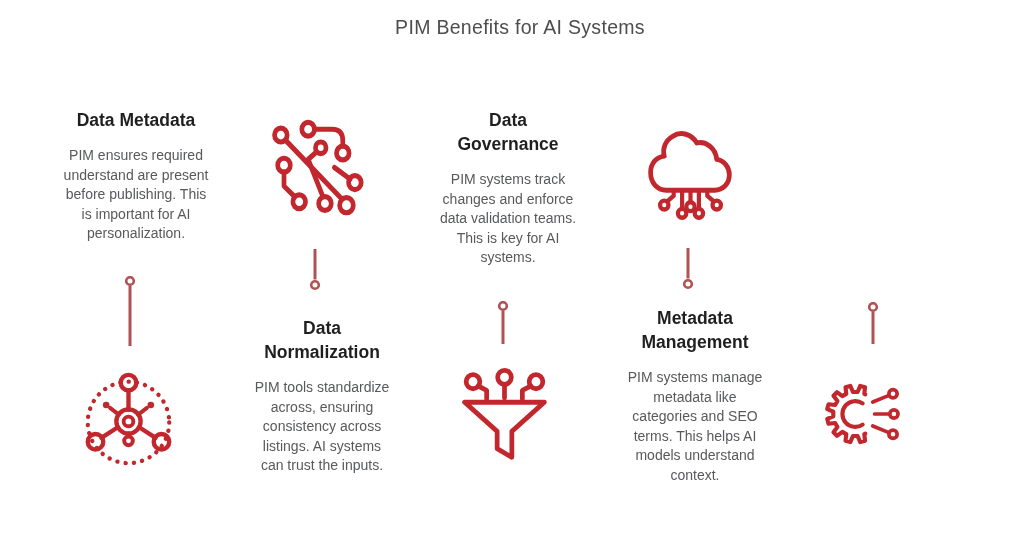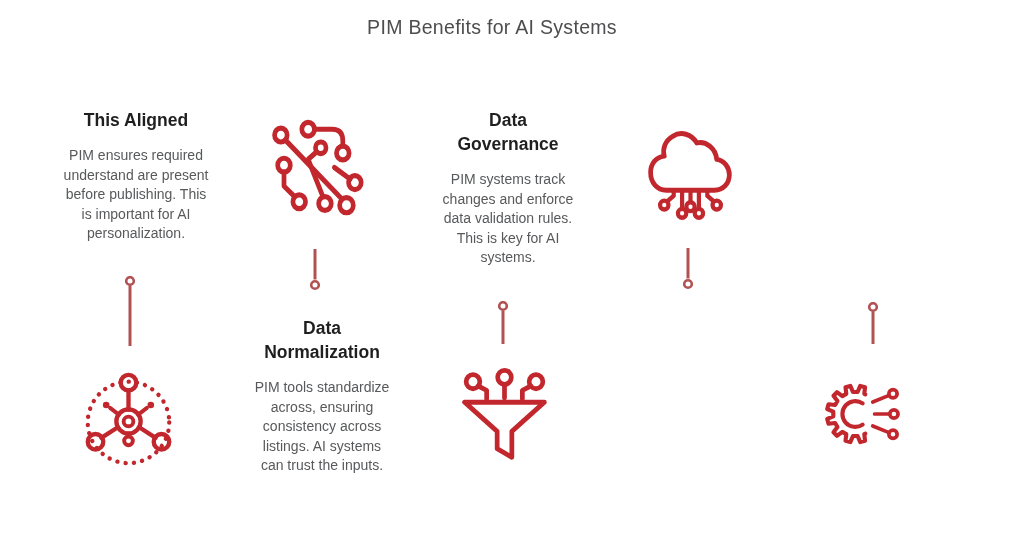--- a/index.html
+++ b/index.html
@@ -7,20 +7,21 @@
     position:relative; width:1024px; height:547px;
     background: var(--background, #fff);
     font-family:"Liberation Sans", sans-serif;
     overflow:hidden;
   }
   .main-title {
     position:absolute; top:16px; left:0; width:984px;
     text-align:center; font-size:19.5px; font-weight:400;
     color: var(--heading-text, #4d4d4f); letter-spacing:.3px;
     margin:0;
+    padding-left:28px;
   }
   .textblock { position:absolute; text-align:center; }
   .col-title {
     margin:0; font-size:17.5px; font-weight:700; line-height:24px;
     color: var(--title-text, #1f1f1f); white-space:pre-line;
   }
   .col-body {
     margin:14px 0 0 0; font-size:14px; line-height:19.5px;
     color: var(--body-text, #58595b); white-space:pre-line;
   }
@@ -36,21 +37,21 @@
   .connector circle { stroke: var(--connector, #b25152); stroke-width:2.6; fill:none; }
 </style>
 </head>
 <body>
 
 <div class="canvas">
 
   <h1 class="main-title">PIM Benefits for AI Systems</h1>
 
   <div class="textblock" style="left:41px; top:108px; width:190px;">
-    <h2 class="col-title">This Aligned</h2>
+    <h2 class="col-title">Data Metadata</h2>
     <p class="col-body">PIM ensures required
 understand are present
 before publishing. This
 is important for AI
 personalization.</p>
   </div>
   <svg class="connector" style="left:124px; top:276px;" width="12" height="72">
     <circle cx="6" cy="5" r="3.8"></circle>
       <line x1="6" y1="9.5" x2="6" y2="70"></line>
   </svg>
@@ -100,21 +101,21 @@
 consistency across
 listings. AI systems
 can trust the inputs.</p>
   </div>
 
   <div class="textblock" style="left:413px; top:108px; width:190px;">
     <h2 class="col-title">Data
 Governance</h2>
     <p class="col-body">PIM systems track
 changes and enforce
-data validation rules.
+data validation teams.
 This is key for AI
 systems.</p>
   </div>
   <svg class="connector" style="left:497px; top:301px;" width="12" height="45">
     <circle cx="6" cy="5" r="3.8"></circle>
       <line x1="6" y1="9.5" x2="6" y2="43"></line>
   </svg>
   <svg class="icon" style="left:452px; top:359px;" width="105" height="108" viewBox="0 0 100 100" preserveAspectRatio="none">
     <path class="st" d="M12,40 H88 L57,67 V91 L43,83 V67 Z"></path>
     <line class="st" x1="50" y1="36" x2="50" y2="24"></line>
@@ -135,20 +136,30 @@
       <circle class="st thin" cx="50" cy="77" r="4"></circle>
     <path class="st thin" d="M58,62 V78"></path>
       <circle class="st thin" cx="58" cy="83" r="4"></circle>
     <path class="st thin" d="M66,62 V67 L72,72"></path>
       <circle class="st thin" cx="75" cy="75.5" r="4"></circle>
   </svg>
   <svg class="connector" style="left:682px; top:248px;" width="12" height="42">
     <line x1="6" y1="0" x2="6" y2="30.5"></line>
       <circle cx="6" cy="36" r="3.8"></circle>
   </svg>
+  <div class="textblock" style="left:600px; top:306px; width:190px;">
+    <h2 class="col-title">Metadata
+Management</h2>
+    <p class="col-body">PIM systems manage
+metadata like
+categories and SEO
+terms. This helps AI
+models understand
+context.</p>
+  </div>
 
   <div class="textblock" style="left:786px; top:108px; width:190px;">
   </div>
   <svg class="connector" style="left:867px; top:302px;" width="12" height="44">
     <circle cx="6" cy="5" r="3.8"></circle>
       <line x1="6" y1="9.5" x2="6" y2="42"></line>
   </svg>
   <svg class="icon" style="left:824px; top:368px;" width="92" height="92" viewBox="0 0 100 100">
     <path class="st" d="M44.9,28.6 L43.8,28.1 L44.6,20.9 L39.4,19.5 L36.5,26.1 L31.5,26.1 L28.6,19.5 L23.4,20.9 L24.2,28.1 L19.9,30.6 L14.1,26.3 L10.3,30.1 L14.6,35.9 L12.1,40.2 L4.9,39.4 L3.5,44.6 L10.1,47.5 L10.1,52.5 L3.5,55.4 L4.9,60.6 L12.1,59.8 L14.6,64.1 L10.3,69.9 L14.1,73.7 L19.9,69.4 L24.2,71.9 L23.4,79.1 L28.6,80.5 L31.5,73.9 L36.5,73.9 L39.4,80.5 L44.6,79.1 L43.8,71.9 L44.9,71.4"></path>
     <path class="st" d="M42,38.5 A14,14 0 1 0 42,61.5"></path>

